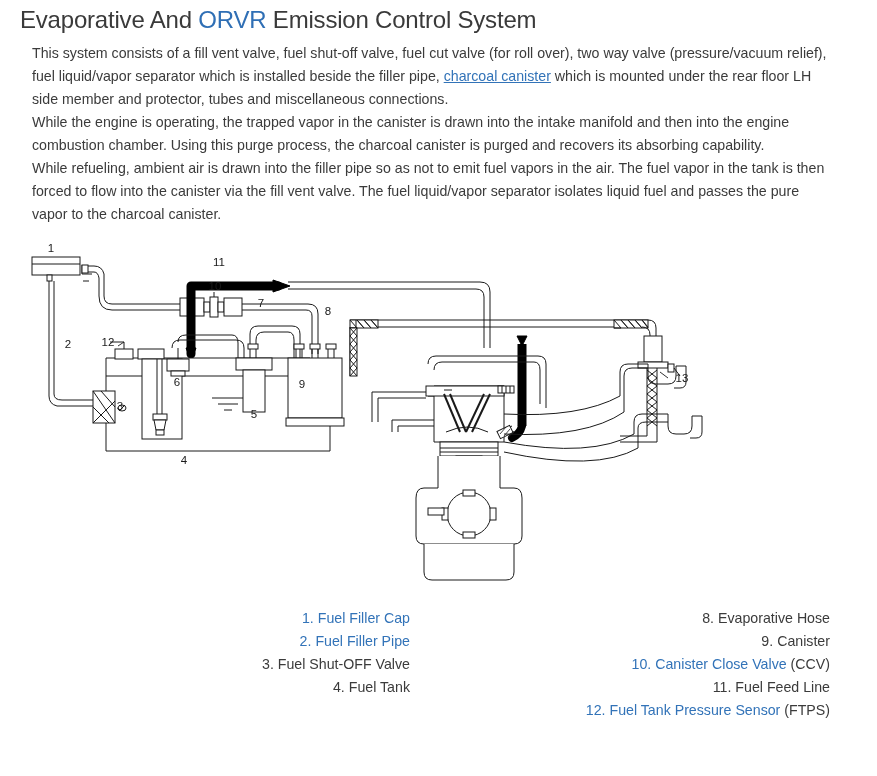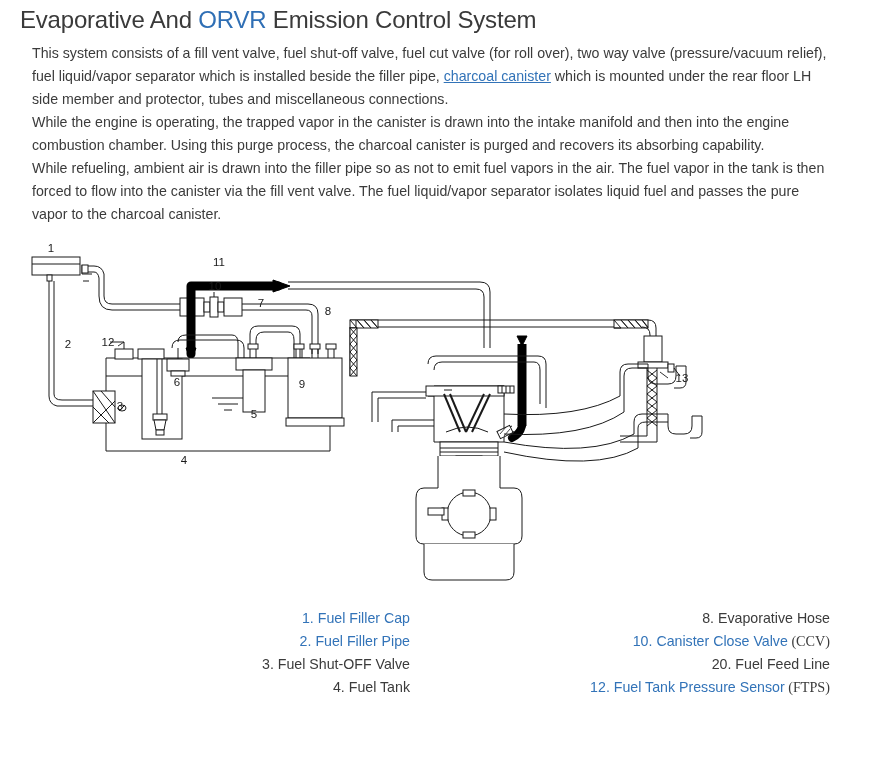--- a/index.html
+++ b/index.html
@@ -65,21 +65,21 @@
   .legend-col.right { width: 420px; }
   .legend-item {
     font-size: 14.2px;
     line-height: 1.63;
     color: #3b3b3b;
     white-space: nowrap;
   }
   .legend-item .num { color: inherit; }
   .legend-item.link-item .txt { color: #3273b8; }
   .legend-item.link-item .num { color: #3273b8; }
-  .legend-item .suffix { color: #3b3b3b; font-family: Liberation Serif, serif; }
+  .legend-item .suffix { color: #3b3b3b; }
 </style>
 </head>
 <body>
 
 <div class="page">
 
   <h1 class="title">
     <span>Evaporative And </span><span class="accent">ORVR</span><span> Emission Control System</span>
   </h1>
 
@@ -348,20 +348,21 @@
   <div class="legend">
     <div class="legend-cols">
       <div class="legend-col left">
         <div class="legend-item link-item"><span class="num">1.</span> <span class="txt">Fuel Filler Cap</span><span class="suffix"></span></div>
         <div class="legend-item link-item"><span class="num">2.</span> <span class="txt">Fuel Filler Pipe</span><span class="suffix"></span></div>
         <div class="legend-item"><span class="num">3.</span> <span class="txt">Fuel Shut-OFF Valve</span><span class="suffix"></span></div>
         <div class="legend-item"><span class="num">4.</span> <span class="txt">Fuel Tank</span><span class="suffix"></span></div>
       </div>
       <div class="legend-col right">
         <div class="legend-item"><span class="num">8.</span> <span class="txt">Evaporative Hose</span><span class="suffix"></span></div>
+        <div class="legend-item"><span class="num">9.</span> <span class="txt">Canister</span><span class="suffix"></span></div>
         <div class="legend-item link-item"><span class="num">10.</span> <span class="txt">Canister Close Valve</span><span class="suffix"> (CCV)</span></div>
-        <div class="legend-item"><span class="num">20.</span> <span class="txt">Fuel Feed Line</span><span class="suffix"></span></div>
+        <div class="legend-item"><span class="num">11.</span> <span class="txt">Fuel Feed Line</span><span class="suffix"></span></div>
         <div class="legend-item link-item"><span class="num">12.</span> <span class="txt">Fuel Tank Pressure Sensor</span><span class="suffix"> (FTPS)</span></div>
       </div>
     </div>
   </div>
 
 </div>
 
 </body></html>

